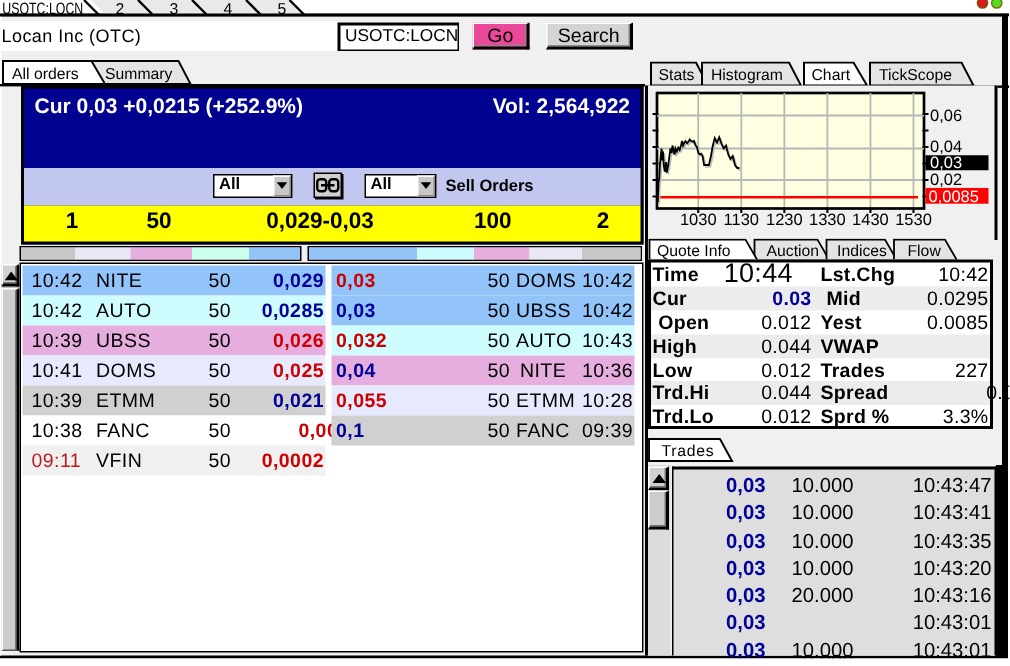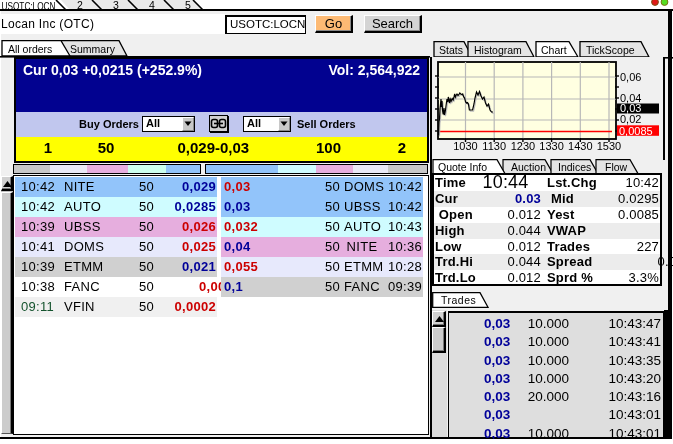--- a/index.html
+++ b/index.html
@@ -27,21 +27,21 @@
 <text x="113" y="9" font-size="10.5" fill="#000">3</text>
 <text x="149" y="9" font-size="10.5" fill="#000">4</text>
 <text x="185" y="9" font-size="10.5" fill="#000">5</text>
 <circle cx="655" cy="2" r="3.4" fill="#e01818" stroke="#7a5010" stroke-width="1"></circle>
 <circle cx="664.5" cy="2" r="3.4" fill="#55dd22" stroke="#7a7010" stroke-width="1"></circle>
 </svg>
     <div class="abs" style="left:0px;top:14px;width:225px;height:20px;background:#fff;"></div>
     <div class="abs" style="left:1px;top:17px;white-space:nowrap;font-size:12px;font-weight:normal;color:#000;line-height:15px;letter-spacing:0.3px;">Locan Inc (OTC)</div>
     <div class="abs" style="left:225px;top:15px;width:81px;height:19px;background:#fff;border:1px solid #000;border-top:2px solid #000;border-left:2px solid #000;"></div>
     <div class="abs" style="left:230px;top:18px;white-space:nowrap;font-size:11.5px;line-height:13px;color:#000;">USOTC:LOCN</div>
-    <div class="abs" style="left:315px;top:15px;width:38px;height:18px;background:#fdba74;border-top:1px solid #fff;border-left:1px solid #fff;border-right:2px solid #000;border-bottom:2px solid #000;box-shadow:inset -1px -1px 0 #888;text-align:center;font-size:13px;line-height:15px;color:#000;">Go</div>
+    <div class="abs" style="left:315px;top:15px;width:38px;height:18px;background:#ec4899;border-top:1px solid #fff;border-left:1px solid #fff;border-right:2px solid #000;border-bottom:2px solid #000;box-shadow:inset -1px -1px 0 #888;text-align:center;font-size:13px;line-height:15px;color:#000;">Go</div>
     <div class="abs" style="left:364px;top:15px;width:58px;height:18px;background:#d4d4d4;border-top:1px solid #fff;border-left:1px solid #fff;border-right:2px solid #000;border-bottom:2px solid #000;box-shadow:inset -1px -1px 0 #888;text-align:center;font-size:13px;line-height:15px;color:#000;">Search</div>
     <svg class="abs" style="left:0;top:40;" width="430" height="18" viewBox="0 0 430 18">
 <polygon points="59,0.7 119,0.7 127,16 59,16" fill="#e4e4e4" stroke="#000" stroke-width="1.3"></polygon>
 <polygon points="2,0.7 61,0.7 70,16 2,16" fill="#ffffff" stroke="#000" stroke-width="1.3"></polygon>
 <text x="8" y="12.5" font-size="10.5px" fill="#000">All orders</text>
 <text x="70" y="12.5" font-size="10.5px" fill="#000">Summary</text>
 <rect x="0" y="16" width="430" height="1.6" fill="#000"></rect>
 </svg>
     <svg class="abs" style="left:430;top:41;" width="243" height="18" viewBox="0 0 243 18">
 <polygon points="4,0.7 34,0.7 42,16 4,16" fill="#e4e4e4" stroke="#000" stroke-width="1.3"></polygon>
@@ -52,21 +52,20 @@
 <text x="44" y="12.5" font-size="10.5px" fill="#000">Histogram</text>
 <text x="111" y="12.5" font-size="10.5px" fill="#000">Chart</text>
 <text x="156" y="12.5" font-size="10.5px" fill="#000">TickScope</text>
 <rect x="1" y="16" width="242" height="1.6" fill="#000"></rect>
 </svg>
     <div class="abs" style="left:14px;top:57px;width:415px;height:106px;border:2px solid #000;background:#020290;"></div>
     <div class="abs" style="left:16px;top:112px;width:411px;height:25px;background:#c1c7ee;"></div>
     <div class="abs" style="left:16px;top:137px;width:411px;height:24px;background:#ffff00;"></div>
     <div class="abs" style="left:23px;top:62px;white-space:nowrap;font-size:14px;font-weight:bold;color:#fff;line-height:17px;">Cur 0,03 +0,0215 (+252.9%)</div>
     <div class="abs" style="left:318px;top:62px;width:102px;text-align:right;font-size:14px;font-weight:bold;color:#fff;line-height:17px;">Vol: 2,564,922</div>
-    <div class="abs" style="left:60px;top:113px;width:79px;text-align:right;font-size:11px;font-weight:bold;color:#000;line-height:23px;">Buy Orders</div>
     <div class="abs" style="left:297px;top:113px;white-space:nowrap;font-size:11px;font-weight:bold;color:#000;line-height:23px;">Sell Orders</div>
     <div class="abs" style="left:142px;top:116px;width:53px;height:16px;background:#fff;border:1px solid #000;"></div>
     <div class="abs" style="left:146px;top:117px;white-space:nowrap;font-size:11px;font-weight:bold;line-height:13px;color:#000;">All</div>
     <div class="abs" style="left:182px;top:117px;width:12px;height:14px;background:#c8c8c8;border:1px solid #888;border-top-color:#fff;border-left-color:#fff;"></div>
     <svg class="abs" style="left:183px;top:118px;" width="10" height="11" viewBox="0 0 10 11">
       <polygon points="1.5,3.5 8.5,3.5 5,8" fill="#000"></polygon>
     </svg>
     <div class="abs" style="left:243px;top:116px;width:48px;height:16px;background:#fff;border:1px solid #000;"></div>
     <div class="abs" style="left:247px;top:117px;white-space:nowrap;font-size:11px;font-weight:bold;line-height:13px;color:#000;">All</div>
     <div class="abs" style="left:278px;top:117px;width:12px;height:14px;background:#c8c8c8;border:1px solid #888;border-top-color:#fff;border-left-color:#fff;"></div>
@@ -112,21 +111,21 @@
     <div class="abs" style="left:21px;top:257px;white-space:nowrap;font-size:13px;line-height:20px;color:#000;letter-spacing:0.3px;">10:39</div>
     <div class="abs" style="left:64px;top:257px;white-space:nowrap;font-size:13px;line-height:20px;color:#000;letter-spacing:0.3px;">ETMM</div>
     <div class="abs" style="left:120px;top:257px;width:34px;text-align:right;font-size:13px;line-height:20px;color:#000;letter-spacing:0.3px;">50</div>
     <div class="abs" style="left:140px;top:257px;width:76px;text-align:right;font-size:13px;line-height:20px;color:#000;letter-spacing:0.3px;font-weight:bold;color:#000099;">0,021</div>
     <div class="abs" style="left:15px;top:277px;width:202px;height:20px;background:#ffffff;"></div>
     <div class="abs" style="left:21px;top:277px;white-space:nowrap;font-size:13px;line-height:20px;color:#000;letter-spacing:0.3px;">10:38</div>
     <div class="abs" style="left:64px;top:277px;white-space:nowrap;font-size:13px;line-height:20px;color:#000;letter-spacing:0.3px;">FANC</div>
     <div class="abs" style="left:120px;top:277px;width:34px;text-align:right;font-size:13px;line-height:20px;color:#000;letter-spacing:0.3px;">50</div>
     <div class="abs" style="left:140px;top:277px;width:76px;text-align:right;font-size:13px;line-height:20px;color:#000;letter-spacing:0.3px;font-weight:bold;color:#cc0000;margin-left:17px;">0,005</div>
     <div class="abs" style="left:15px;top:297px;width:202px;height:20px;background:#f0f0f0;"></div>
-    <div class="abs" style="left:21px;top:297px;white-space:nowrap;font-size:13px;line-height:20px;color:#14532d;letter-spacing:0.3px;">09:11</div>
+    <div class="abs" style="left:21px;top:297px;white-space:nowrap;font-size:13px;line-height:20px;color:#b91c1c;letter-spacing:0.3px;">09:11</div>
     <div class="abs" style="left:64px;top:297px;white-space:nowrap;font-size:13px;line-height:20px;color:#000;letter-spacing:0.3px;">VFIN</div>
     <div class="abs" style="left:120px;top:297px;width:34px;text-align:right;font-size:13px;line-height:20px;color:#000;letter-spacing:0.3px;">50</div>
     <div class="abs" style="left:140px;top:297px;width:76px;text-align:right;font-size:13px;line-height:20px;color:#000;letter-spacing:0.3px;font-weight:bold;color:#cc0000;">0,0002</div>
     <div class="abs" style="left:221px;top:177px;width:202px;height:20px;background:#92c4fa;"></div>
     <div class="abs" style="left:224px;top:177px;font-size:13px;line-height:20px;color:#000;letter-spacing:0.3px;font-weight:bold;color:#cc0000;white-space:nowrap;">0,03</div>
     <div class="abs" style="left:306px;top:177px;width:34px;text-align:right;font-size:13px;line-height:20px;color:#000;letter-spacing:0.3px;">50</div>
     <div class="abs" style="left:344px;top:177px;width:36px;text-align:center;font-size:13px;line-height:20px;color:#000;letter-spacing:0.3px;">DOMS</div>
     <div class="abs" style="left:388px;top:177px;width:29px;text-align:right;font-size:13px;line-height:20px;color:#000;letter-spacing:0.3px;">10:42</div>
     <div class="abs" style="left:221px;top:197px;width:202px;height:20px;background:#92c4fa;"></div>
     <div class="abs" style="left:224px;top:197px;font-size:13px;line-height:20px;color:#000;letter-spacing:0.3px;font-weight:bold;color:#000099;white-space:nowrap;">0,03</div>

